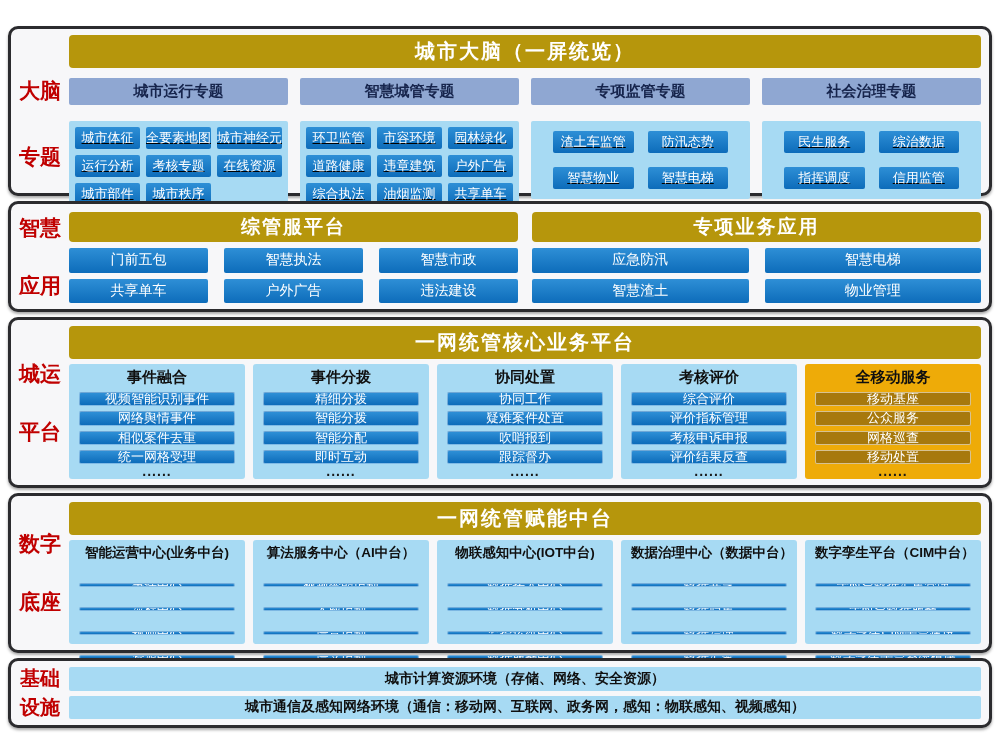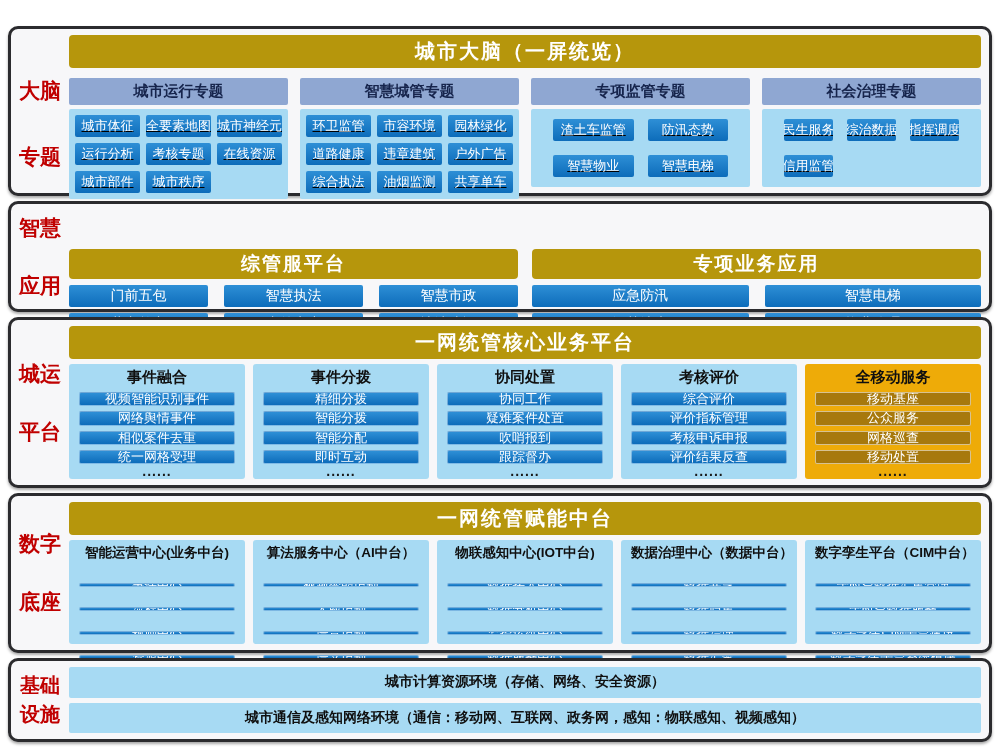--- a/index.html
+++ b/index.html
@@ -2,49 +2,49 @@
 <html><head>
 <meta charset="utf-8">
 <style>
   html,body { margin:0; padding:0; background:#ffffff; }
   body { width:1000px; height:750px; font-family:"Liberation Sans","DejaVu Sans",sans-serif; }
   .page { box-sizing:border-box; width:1000px; height:750px; padding:26px 8px 0 8px;
           display:flex; flex-direction:column; gap:5px; background:#ffffff; }
 
   .band { box-sizing:border-box; border:3px solid #2b2b2e; border-radius:10px;
           background:#f7f7f9; display:flex; box-shadow:0 2px 3px rgba(0,0,0,.35); }
-  .band1{height:170px}.band2{height:111px}.band3{height:171px}.band4{height:160px}.band5{height:84px}
+  .band1{height:170px}.band2{height:111px}.band3{height:171px}.band4{height:160px}.band5{height:70px}
 
   .band-label { width:58px; flex:none; display:flex; flex-direction:column; align-items:center;
                 justify-content:center; gap:30px; color:#c00000; font-weight:bold; font-size:21px; }
   .band1 .band-label{gap:38px; padding-top:26px;justify-content:center;}
   .band5 .band-label{gap:2px; font-size:20px;}
 
   .band-content { flex:1; box-sizing:border-box; padding:6px 8px 6px 0;
                   display:flex; flex-direction:column; min-width:0; }
 
   .gold { background:#b6960c; color:#ffffff; font-weight:bold; font-size:20px; letter-spacing:2px;
           text-align:center; border-radius:4px; padding:3px 0; flex:none; }
 
   
   .cols { display:flex; gap:12px; flex:1; margin-top:10px; min-height:0; }
   .topic-col { flex:1; display:flex; flex-direction:column; min-width:0; }
   .topic-head { background:#8fa7d2; color:#16244c; font-weight:bold; font-size:15px;
-                text-align:center; padding:4px 0; border-radius:2px; margin-bottom:4px; flex:none; }
+                text-align:center; padding:4px 0; border-radius:2px; margin-bottom:16px; flex:none; }
   .topic-panel { background:#a7daf3; flex:1; display:grid; gap:6px; padding:6px; border-radius:2px;
                  align-content:space-evenly;text-decoration:underline; }
   .topic-panel.sparse { padding:10px 22px; gap:14px 14px; }
 
   .btn { background:linear-gradient(180deg,#2e8fd6,#0d6cba); color:#ffffff; text-align:center;
          font-size:13px; border-radius:2px; display:flex; align-items:center; justify-content:center;
          padding:2px; white-space:nowrap; overflow:hidden; }
 
   
   .sections { display:flex; gap:14px; flex:1; margin-top:2px; min-height:0; }
-  .section { flex:1; display:flex; flex-direction:column; min-width:0;margin-top:37px; }
+  .section { flex:1; display:flex; flex-direction:column; min-width:0; }
   .sec-gold { font-size:19px; padding:2px 0; }
   .section-grid { display:grid; gap:6px 16px; margin-top:6px; flex:1; grid-auto-rows:1fr; }
   .app-btn { font-size:14px; }
 
   
   .pcols { display:flex; gap:8px; flex:1; margin-top:5px; min-height:0; }
   .panel { flex:1; background:#a7daf3; border-radius:3px; padding:3px 10px 4px 10px;
            display:flex; flex-direction:column; min-width:0; }
   .panel-title { font-weight:bold; font-size:15px; color:#101010; text-align:center;
                  line-height:18px; padding:1px 0; flex:none; white-space:nowrap; overflow:hidden; }
@@ -105,21 +105,21 @@
             <div class="topic-head">专项监管专题</div>
             <div class="topic-panel sparse" style="grid-template-columns: repeat(2, 1fr);">
               <div class="btn">渣土车监管</div>
               <div class="btn">防汛态势</div>
               <div class="btn">智慧物业</div>
               <div class="btn">智慧电梯</div>
             </div>
           </div>
           <div class="topic-col">
             <div class="topic-head">社会治理专题</div>
-            <div class="topic-panel sparse" style="grid-template-columns: repeat(3, 1fr);">
+            <div class="topic-panel sparse" style="grid-template-columns: repeat(2, 1fr);">
               <div class="btn">民生服务</div>
               <div class="btn">综治数据</div>
               <div class="btn">指挥调度</div>
               <div class="btn">信用监管</div>
             </div>
           </div>
         </div>
     </div>
   </section>
 

